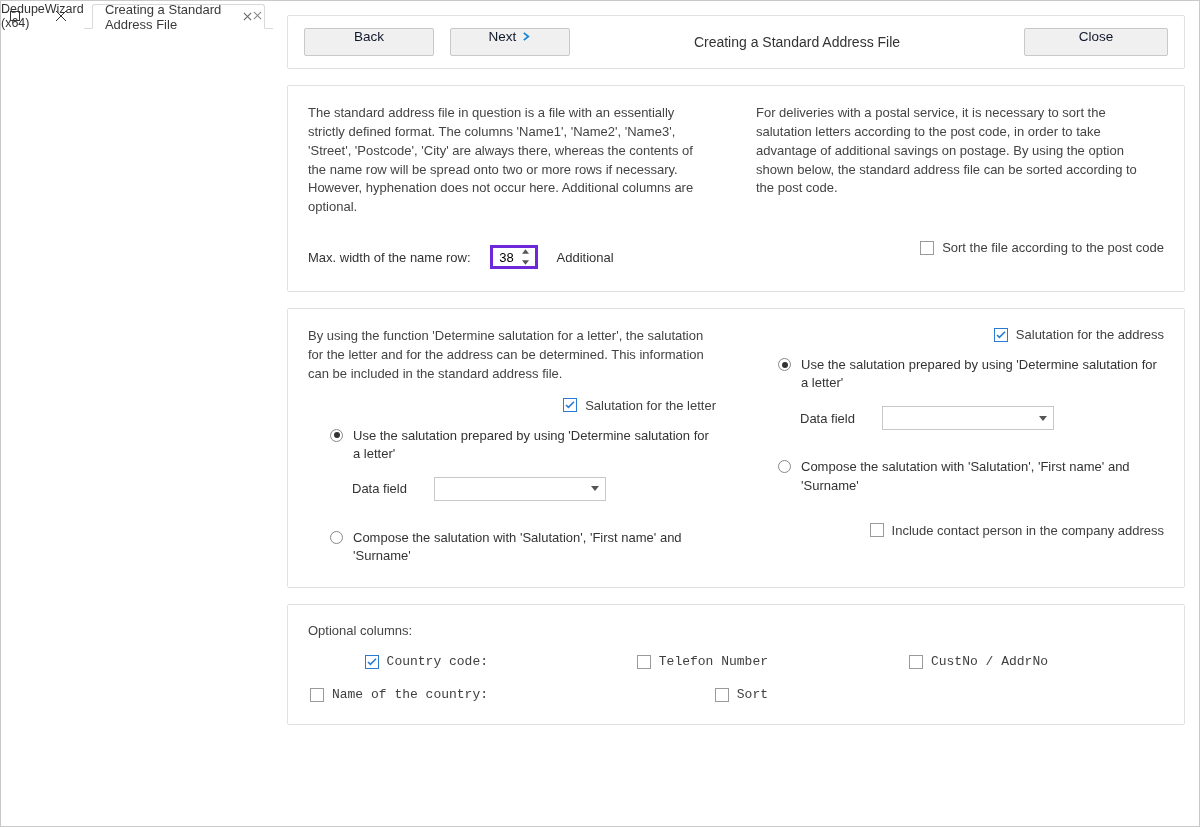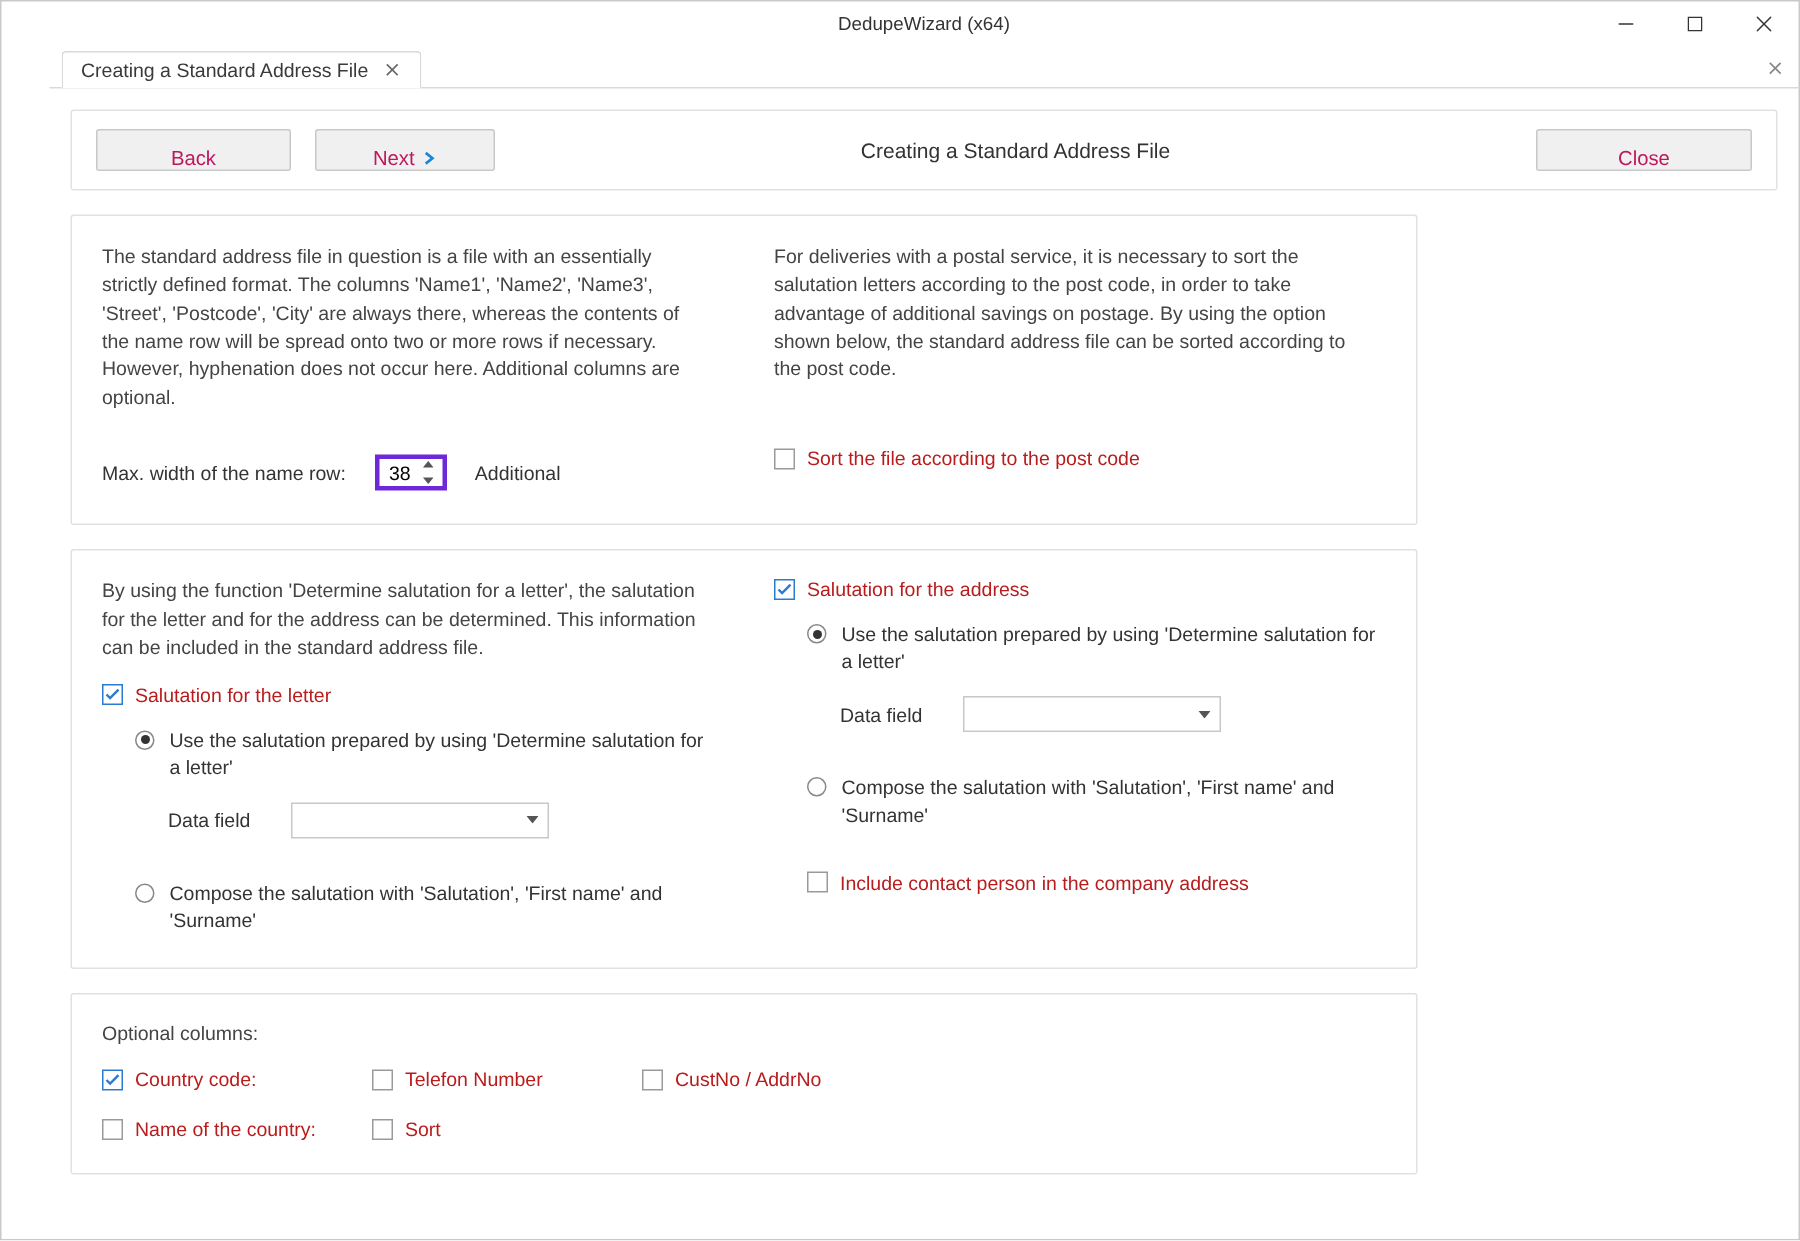--- a/index.html
+++ b/index.html
@@ -5,40 +5,40 @@
   * { box-sizing: border-box; }
   html, body {
     margin: 0; padding: 0;
     width: 1200px; height: 827px;
     font-family: "Segoe UI", Tahoma, sans-serif;
     font-size: 13px;
     color: #333;
     background: #fff;
     overflow: hidden;
   }
-  .window { width:1200px; height:827px; border:1px solid #c9c9c9; display:flex; flex-direction:column;padding-left:32px; }
+  .window { width:1200px; height:827px; border:1px solid #c9c9c9; display:flex; flex-direction:row; }
   
   .titlebar { height:30px; display:flex; align-items:center; justify-content:center; position:relative; border-bottom:0; color:#444;}
   .titlebar .title { font-size:12.5px; color:#333; }
   .win-controls { position:absolute; right:0; top:0; height:30px; display:flex; }
   .win-btn { width:46px; height:30px; display:flex; align-items:center; justify-content:center; }
   .win-btn svg { width:10px; height:10px; }
 
   
   .tabstrip { height:28px; display:flex; align-items:flex-end; padding:0 8px; border-bottom:1px solid #d9d9d9; position:relative; }
   .tab { height:25px; display:flex; align-items:center; gap:10px; padding:0 12px; background:#fff; border:1px solid #d9d9d9; border-bottom:1px solid #fff; border-top-left-radius:3px; border-top-right-radius:3px; position:relative; top:1px; font-size:13px; color:#3a3a3a;}
   .tab .tab-close { width:12px; height:12px; display:flex; align-items:center; justify-content:center; cursor:default;}
   .tab .tab-close svg { width:9px; height:9px; }
   .tabstrip .strip-close { position:absolute; right:8px; top:6px; width:16px; height:16px; display:flex; align-items:center; justify-content:center;}
   .tabstrip .strip-close svg{ width:9px;height:9px; }
 
   
   .content { flex:1; padding:14px 14px 10px 14px; display:flex; flex-direction:column; gap:16px; }
   .toolbar-panel { border:1px solid #e1e1e1; border-radius:2px; padding:12px 16px; display:flex; align-items:center; }
-  .btn { height:28px; padding:0 28px; background:#f0f0f0; border:1px solid #c8c8c8; border-radius:2px; font-size:13.5px; color:#be185d; display:inline-flex; align-items:flex-end; justify-content:center; gap:6px; cursor:default;}
+  .btn { height:28px; padding:0 28px; background:#f0f0f0; border:1px solid #c8c8c8; border-radius:2px; font-size:13.5px; color:#0f172a; display:inline-flex; align-items:flex-start; justify-content:center; gap:6px; cursor:default;}
   .btn .next-arrow { width:9px;height:9px; }
   .toolbar-panel .nav { display:flex; gap:16px; }
   .toolbar-panel .center-title { flex:1; text-align:center; font-size:14px; color:#333; }
   .toolbar-panel .right { }
 
   .panel { border:1px solid #e1e1e1; border-radius:2px; padding:18px 20px 22px 20px; }
   .two-col { display:flex; gap:40px; }
   .col { flex:1; min-width:0; }
   .desc { font-size:13px; color:#444; line-height:1.45; max-width:400px; }
   .row { display:flex; align-items:center; gap:19px; }
@@ -47,34 +47,34 @@
   .num-input { width:48px; height:24px; border:3px solid #6d28d9; display:flex; align-items:center; }
   .num-input input { border:0; width:26px; text-align:center; font-size:13px; outline:none; background:transparent; padding-left:4px;}
   .spin { display:flex; flex-direction:column; width:14px; height:22px; }
   .spin div{ flex:1; display:flex; align-items:center; justify-content:center; }
   .spin svg{ width:7px;height:5px;}
 
   
   .chk { width:14px; height:14px; border:1px solid #9a9a9a; display:inline-flex; align-items:center; justify-content:center; flex-shrink:0; background:#fff;}
   .chk.checked { border-color:#2a7ad1; }
   .chk.checked svg { width:10px; height:8px; }
-  .chk-row { display:flex; align-items:center; gap:8px; font-size:13px; color:#b91c1c;}
+  .chk-row { display:flex; align-items:center; gap:8px; font-size:13px; color:#404040;justify-content:flex-end;}
   
   .radio-row { display:flex; align-items:flex-start; gap:10px; font-size:13px; color:#333; }
   .rad { width:13px; height:13px; border:1px solid #888; border-radius:50%; flex-shrink:0; display:flex; align-items:center; justify-content:center; margin-top:2px; background:#fff;}
   .rad.sel::after { content:""; width:6px;height:6px; background:#333; border-radius:50%; }
   .radio-row .text { max-width:360px; line-height:1.4; }
 
   .indent { padding-left:22px; }
   .label-inline { font-size:13px; color:#333; }
 
   .select { width:172px; height:24px; border:1px solid #c8c8c8; display:flex; align-items:center; justify-content:flex-end; padding:0 6px; background:#fff;}
   .select svg { width:8px; height:5px; }
 
-  .opt-columns { display:flex; flex-wrap:wrap; }
+  .opt-columns { display:flex; gap:100px; flex-wrap:wrap;font-family:Liberation Mono, monospace; }
   .opt-col { display:flex; flex-direction:column; gap:18px; min-width:180px;}
 
   .panel-title { font-size:13px; color:#444; margin-bottom:16px; }
 
   .left-area { width:898px; display:flex; flex-direction:column; gap:16px; }
   .body-row { display:flex; }
 </style>
 </head>
 <body>
 

